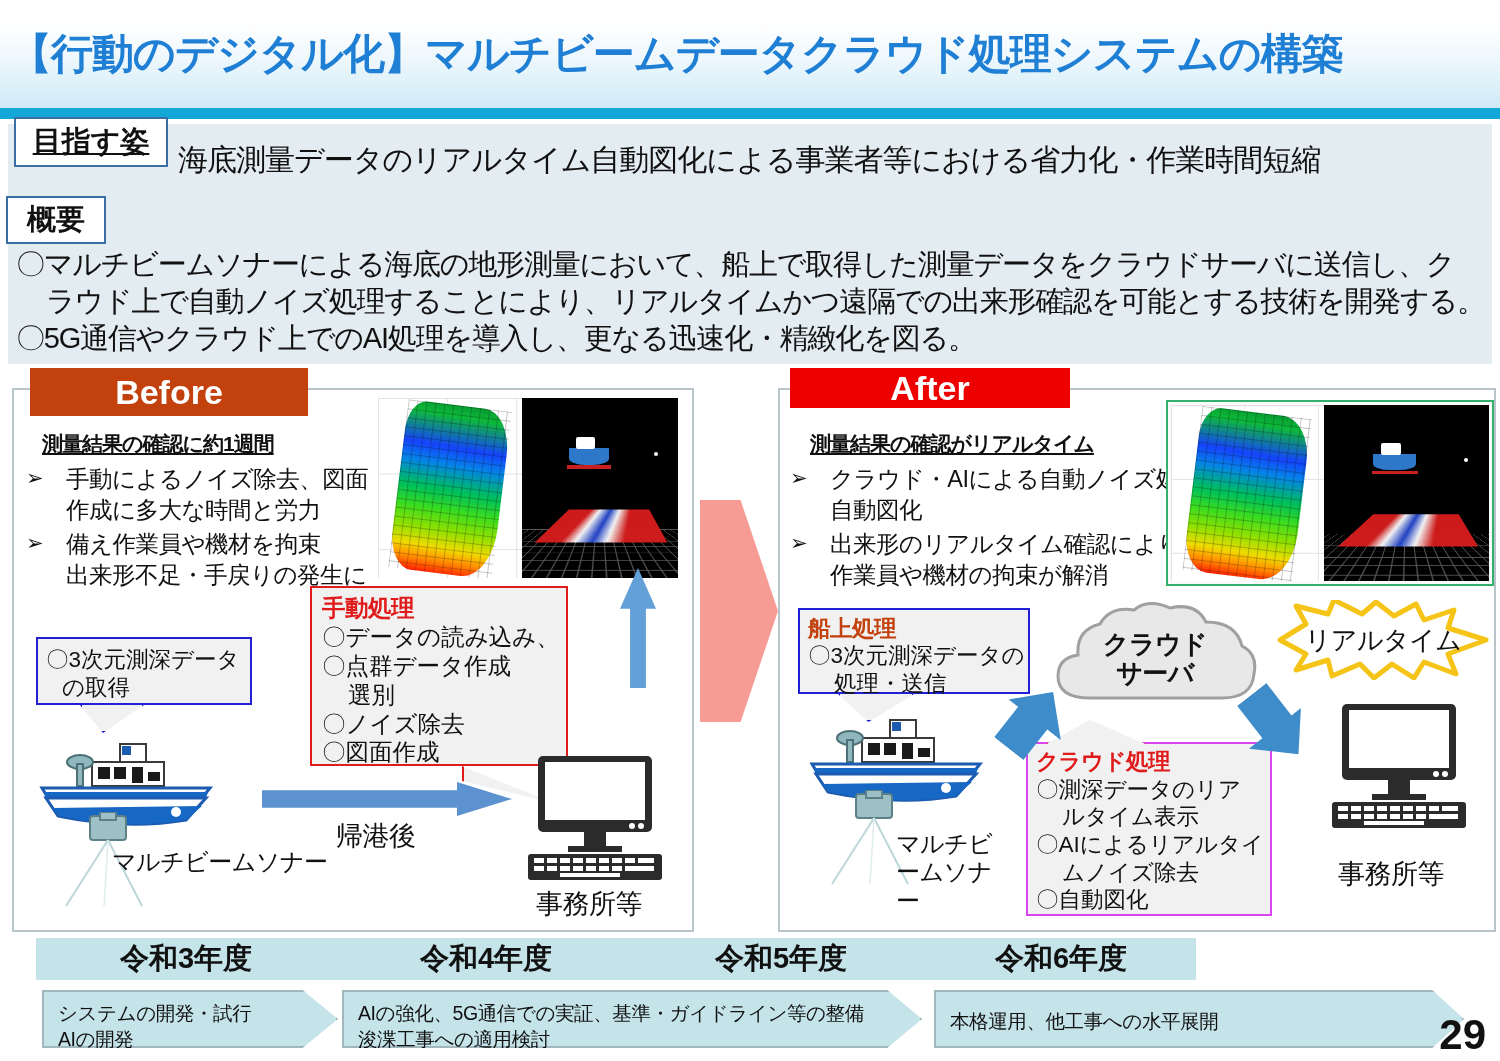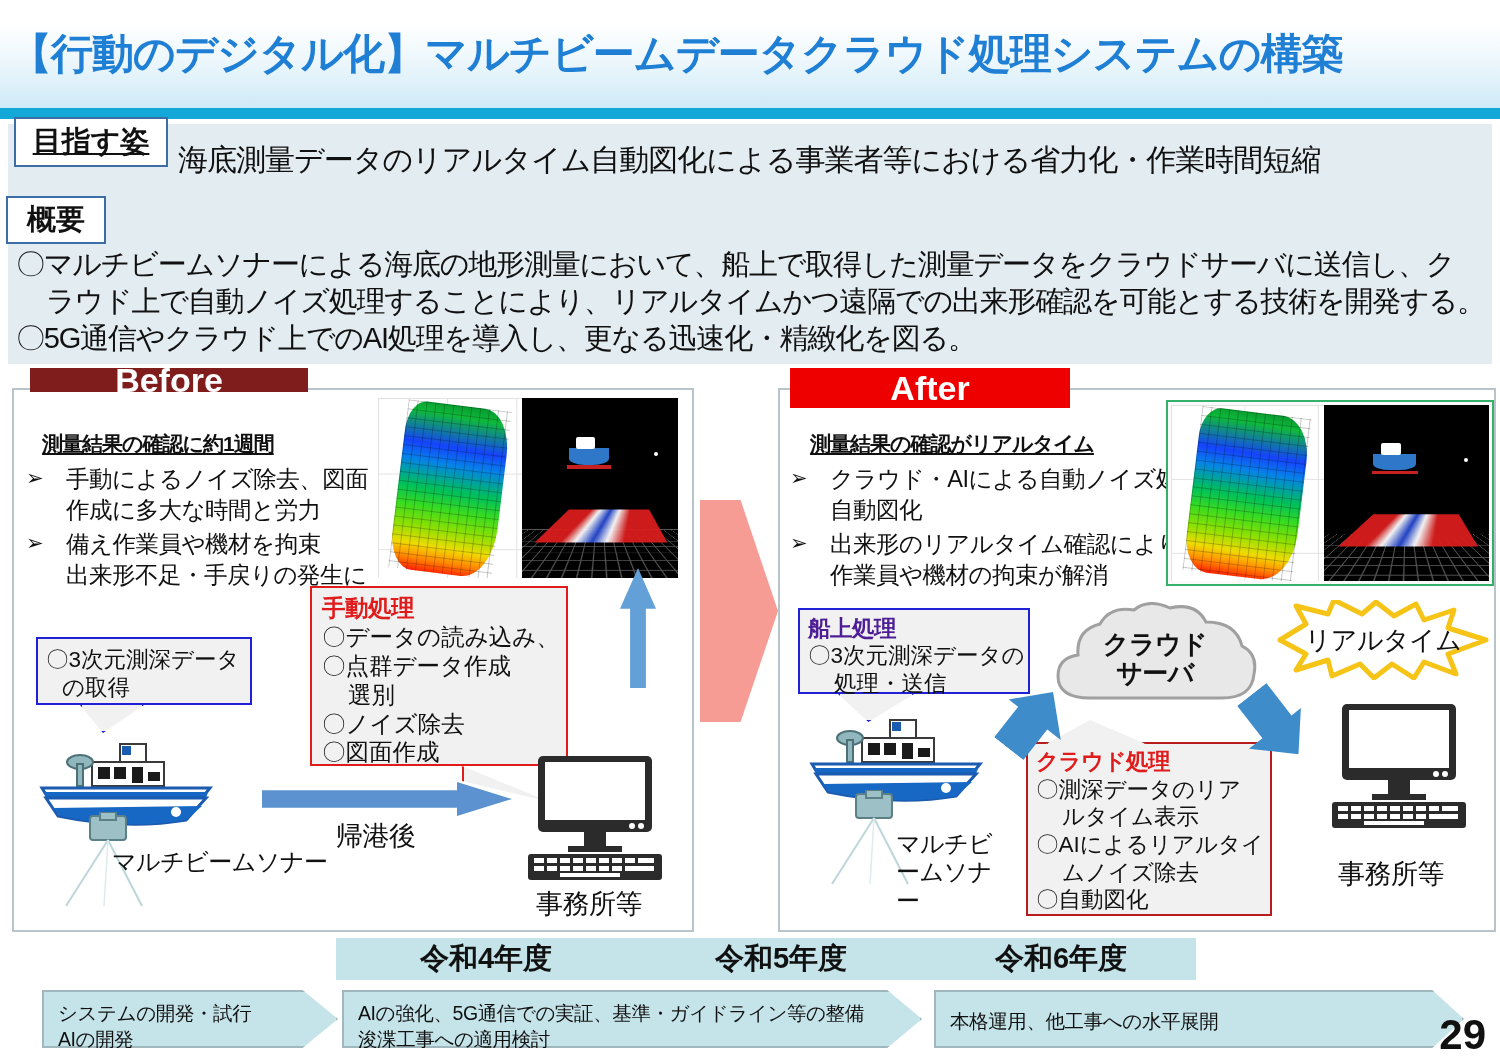--- a/index.html
+++ b/index.html
@@ -29,21 +29,21 @@
   .sum-lines div{white-space:nowrap;}
   .sum-indent{padding-left:30px;}
 
   
   .panel{position:absolute;background:#ffffff;border:2px solid #b7c4c9;}
   #panel-before{left:12px;top:388px;width:678px;height:540px;}
   #panel-after{left:778px;top:388px;width:714px;height:540px;}
 
   .pill{position:absolute;display:flex;align-items:center;justify-content:center;
     color:#ffffff;font-size:34px;font-weight:bold;}
-  #pill-before{left:30px;top:368px;width:278px;height:24px;background:#7f1d1d;}
+  #pill-before{left:30px;top:368px;width:278px;height:48px;background:#c2410c;}
   #pill-after{left:790px;top:368px;width:280px;height:40px;background:#ef0000;}
 
   .panel-head{position:absolute;font-size:21px;font-weight:bold;color:#111;
     text-decoration:underline;letter-spacing:-1px;white-space:nowrap;margin-left:20px;}
   #head-before{left:22px;top:430px;}
   #head-after{left:790px;top:430px;}
 
   .bullets{position:absolute;font-size:23.5px;color:#111;line-height:1.33;letter-spacing:-0.5px;}
   #bul-before{left:26px;top:464px;width:330px;}
   #bul-after{left:790px;top:464px;width:400px;}
@@ -103,26 +103,26 @@
   #cal-manual-tail{position:absolute;left:462px;top:766px;width:86px;height:34px;
     border-left:2px solid #e01b1b;border-bottom:2px solid #e01b1b;background:#f1f1f1;
     clip-path:polygon(0 0,100% 100%,0 42%);}
 
   #cal-week{left:563px;top:622px;width:120px;height:68px;background:#ffffff;
     border:2px solid #2f9e63;border-radius:12px;display:flex;align-items:center;
     justify-content:center;font-size:26px;color:#111;}
 
   #cal-ship{left:798px;top:608px;width:232px;height:86px;border:2px solid #2020d6;
     padding:5px 8px;font-size:22.5px;line-height:1.22;color:#111;}
-  #cal-ship .ctitle{color:#4c1d95;font-size:22.5px;}
+  #cal-ship .ctitle{color:#c2410c;font-size:22.5px;}
   #cal-ship-tail{position:absolute;left:838px;top:694px;width:72px;height:26px;
     background:#f1f1f1;border-left:2px solid #2020d6;border-right:2px solid #2020d6;
     border-bottom:2px solid #2020d6;clip-path:polygon(0 0,100% 0,40% 100%);}
 
-  #cal-cloudproc{left:1026px;top:742px;width:246px;height:174px;border:2px solid #b91c1c;
+  #cal-cloudproc{left:1026px;top:742px;width:246px;height:174px;border:2px solid #d946ef;
     padding:4px 8px;font-size:22.5px;line-height:1.23;color:#111;}
   #cal-cloudproc .ctitle{color:#e01b1b;}
   #cal-cloudproc-tail{position:absolute;left:1046px;top:720px;width:96px;height:24px;
     background:#f1f1f1;border-left:2px solid #e01b1b;border-right:2px solid #e01b1b;
     clip-path:polygon(0 100%,44% 0,100% 100%);}
 
   
   #cloud{position:absolute;left:1046px;top:602px;width:218px;height:114px;}
   #cloud .cloud-txt{position:absolute;inset:0;display:flex;flex-direction:column;
     align-items:center;justify-content:center;font-size:26px;font-weight:bold;color:#111;
@@ -450,20 +450,21 @@
         <rect x="79" y="110" width="10" height="5"></rect>
       <rect x="92" y="110" width="10" height="5"></rect>
         <rect x="105" y="110" width="29" height="5"></rect>
       <rect x="40" y="117" width="60" height="4"></rect>
     </g>
   </svg>
 </div>
 <div class="plab" id="lab-office-after">事務所等</div>
 
 <div id="timeline">
+  <div class="tl-head" style="left:0;width:300px">令和3年度</div>
   <div class="tl-head" style="left:300px;width:300px">令和4年度</div>
   <div class="tl-head" style="left:600px;width:290px">令和5年度</div>
   <div class="tl-head" style="left:890px;width:270px">令和6年度</div>
 
   <div class="tl-chev" style="left:6px;top:52px;width:296px;height:58px;
        clip-path:polygon(0 0,88% 0,100% 50%,88% 100%,0 100%)">
     <div>システムの開発・試行</div>
     <div>AIの開発</div>
   </div>
 

